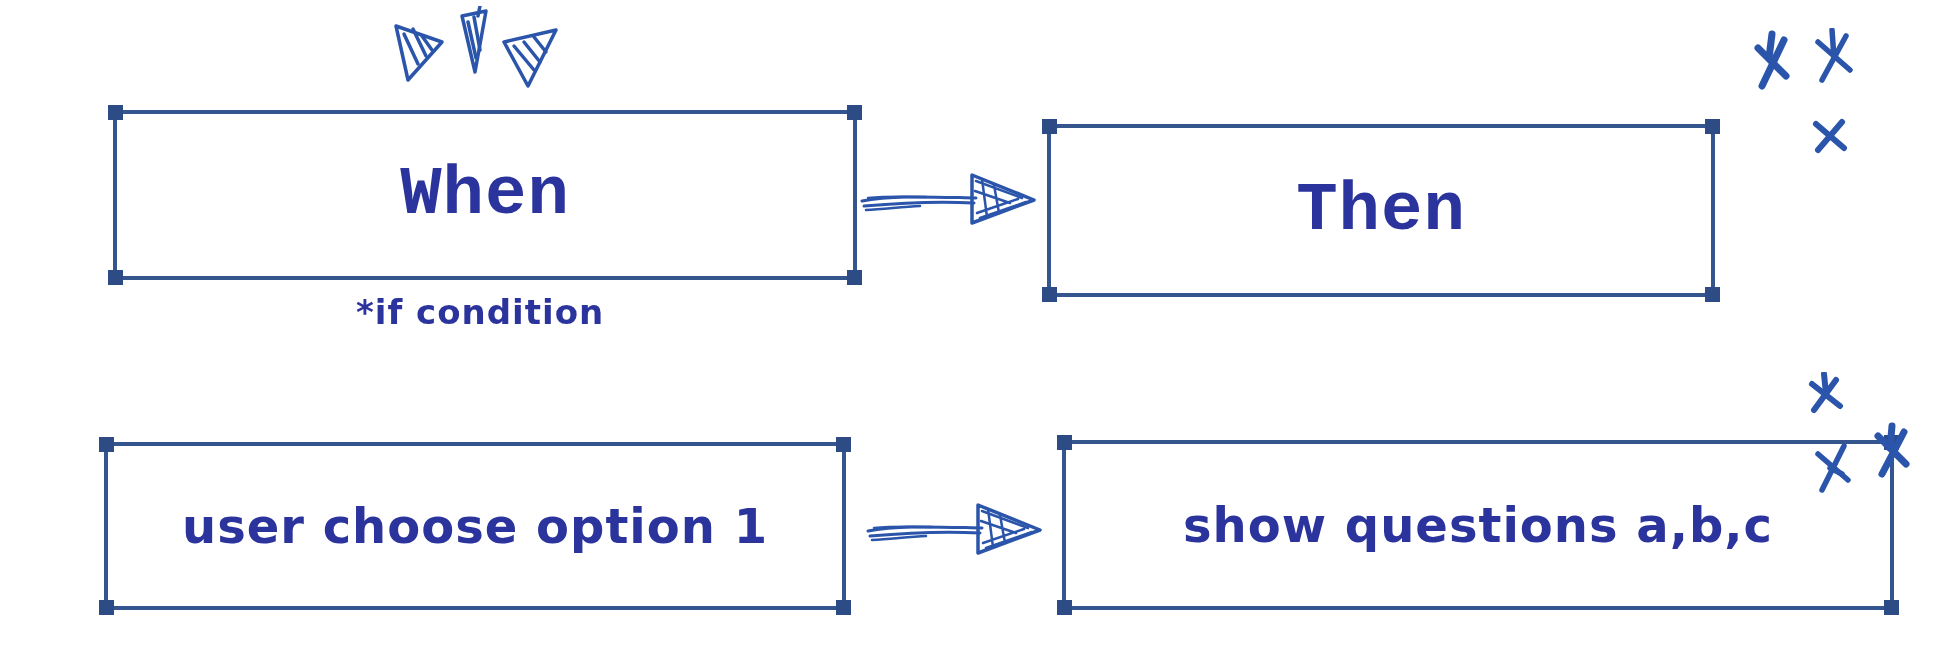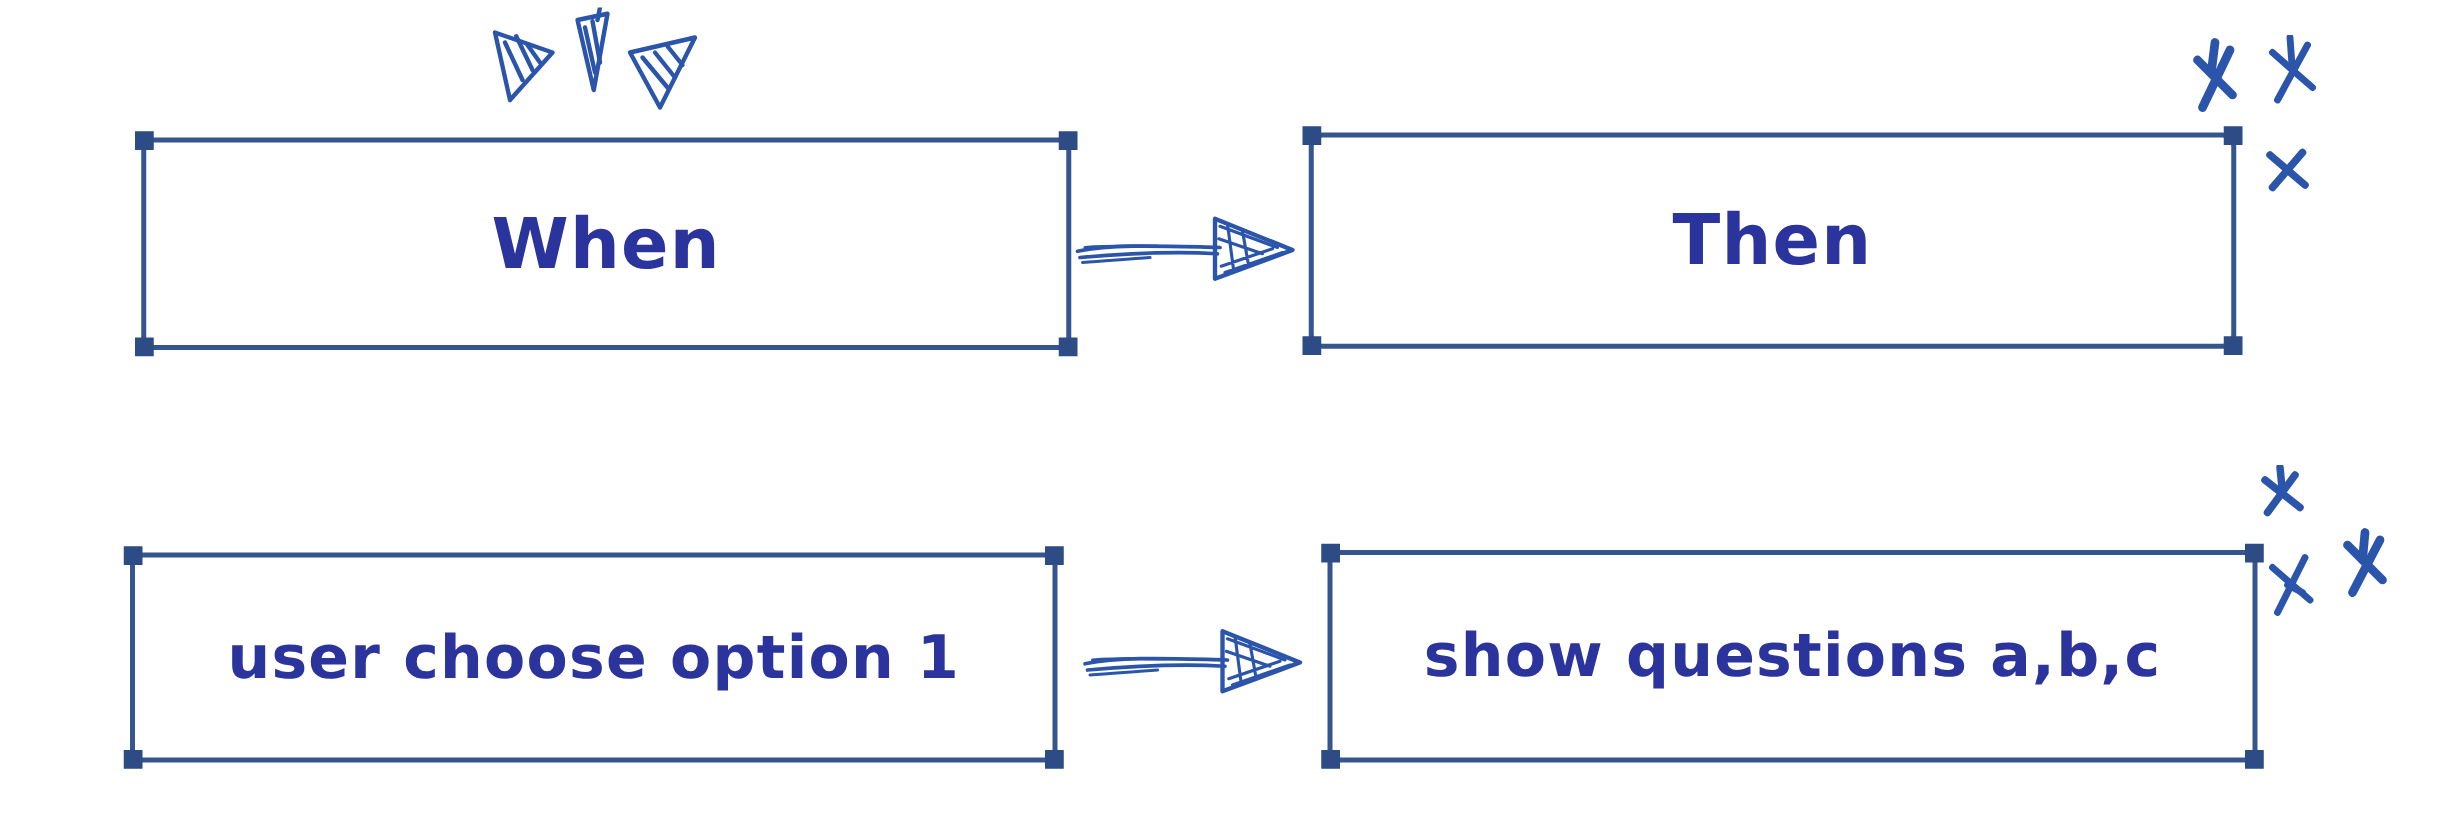--- a/index.html
+++ b/index.html
@@ -35,21 +35,21 @@
   .handle.tr { right: -9px; top: -9px; }
   .handle.bl { left: -9px;  bottom: -9px; }
   .handle.br { right: -9px; bottom: -9px; }
   .box-label {
     color: #2b339c;
     font-weight: bold;
     white-space: nowrap;
     letter-spacing: 1px;
     user-select: none;
   }
-  .label-lg { font-size: 56px; }
+  .label-lg { font-size: 69px; font-family: Liberation Mono, monospace; }
   .label-md { font-size: 48px; }
   .annotation {
     position: absolute;
     color: #2b339c;
     font-weight: bold;
     font-size: 34px;
     white-space: nowrap;
     letter-spacing: 1px;
   }
   .doodle { position: absolute; }
@@ -83,21 +83,21 @@
     <g class="ink">
       <path stroke-width="3" d="M2,35 C32,29 72,31 116,32"></path>
       <path stroke-width="3" d="M4,40 C38,37 80,35 114,37"></path>
       <path stroke-width="2.5" d="M8,32 C30,30 48,31 66,31"></path>
       <path stroke-width="2.5" d="M6,44 C24,43 42,41 60,40"></path>
       <path stroke-width="3.5" d="M112,9 L174,34 L112,57 Z"></path>
       <path stroke-width="2.5" d="M116,15 L162,32 M115,25 L150,37 M117,47 L158,33 M120,52 L166,36 M122,13 L127,51 M134,19 L139,47"></path>
     </g>
   </svg>
 
-  <div class="shape-box" style="left:1047px; top:106px; width:742px; height:173px;border-radius:11px;">
+  <div class="shape-box" style="left:1047px; top:124px; width:668px; height:173px;border-radius:11px;">
     <span class="handle tl"></span>
     <span class="handle tr"></span>
     <span class="handle bl"></span>
     <span class="handle br"></span>
     <span class="box-label label-lg">Then</span>
   </div>
 
   <svg class="doodle" style="left:1750px; top:30px;" width="44" height="64" viewBox="0 0 44 64">
     <g class="ink" stroke-width="7">
       <path d="M8,18 L36,46"></path>
@@ -112,41 +112,44 @@
         <path d="M20,2 L22,30"></path>
     </g>
   </svg>
   <svg class="doodle" style="left:1808px; top:112px;" width="44" height="46" viewBox="0 0 44 46">
     <g class="ink" stroke-width="6">
       <path d="M8,12 L36,36"></path>
         <path d="M34,10 L10,38"></path>
     </g>
   </svg>
 
+  <div class="annotation" style="left:356px; top:292px;">
+    <span>*if condition</span>
+  </div>
 
   <div class="shape-box" style="left:104px; top:442px; width:742px; height:168px;text-align:right;">
     <span class="handle tl"></span>
     <span class="handle tr"></span>
     <span class="handle bl"></span>
     <span class="handle br"></span>
     <span class="box-label label-md">user choose option 1</span>
   </div>
 
   <svg class="doodle" style="left:866px; top:496px;" width="180" height="66" viewBox="0 0 180 66">
     <g class="ink">
       <path stroke-width="3" d="M2,35 C32,29 72,31 116,32"></path>
       <path stroke-width="3" d="M4,40 C38,37 80,35 114,37"></path>
       <path stroke-width="2.5" d="M8,32 C30,30 48,31 66,31"></path>
       <path stroke-width="2.5" d="M6,44 C24,43 42,41 60,40"></path>
       <path stroke-width="3.5" d="M112,9 L174,34 L112,57 Z"></path>
       <path stroke-width="2.5" d="M116,15 L162,32 M115,25 L150,37 M117,47 L158,33 M120,52 L166,36 M122,13 L127,51 M134,19 L139,47"></path>
     </g>
   </svg>
 
-  <div class="shape-box" style="left:1062px; top:440px; width:744px; height:170px;">
+  <div class="shape-box" style="left:1062px; top:440px; width:832px; height:170px;">
     <span class="handle tl"></span>
     <span class="handle tr"></span>
     <span class="handle bl"></span>
     <span class="handle br"></span>
     <span class="box-label label-md">show questions a,b,c</span>
   </div>
 
   <svg class="doodle" style="left:1804px; top:372px;" width="44" height="44" viewBox="0 0 44 44">
     <g class="ink" stroke-width="6">
       <path d="M8,12 L36,34"></path>

